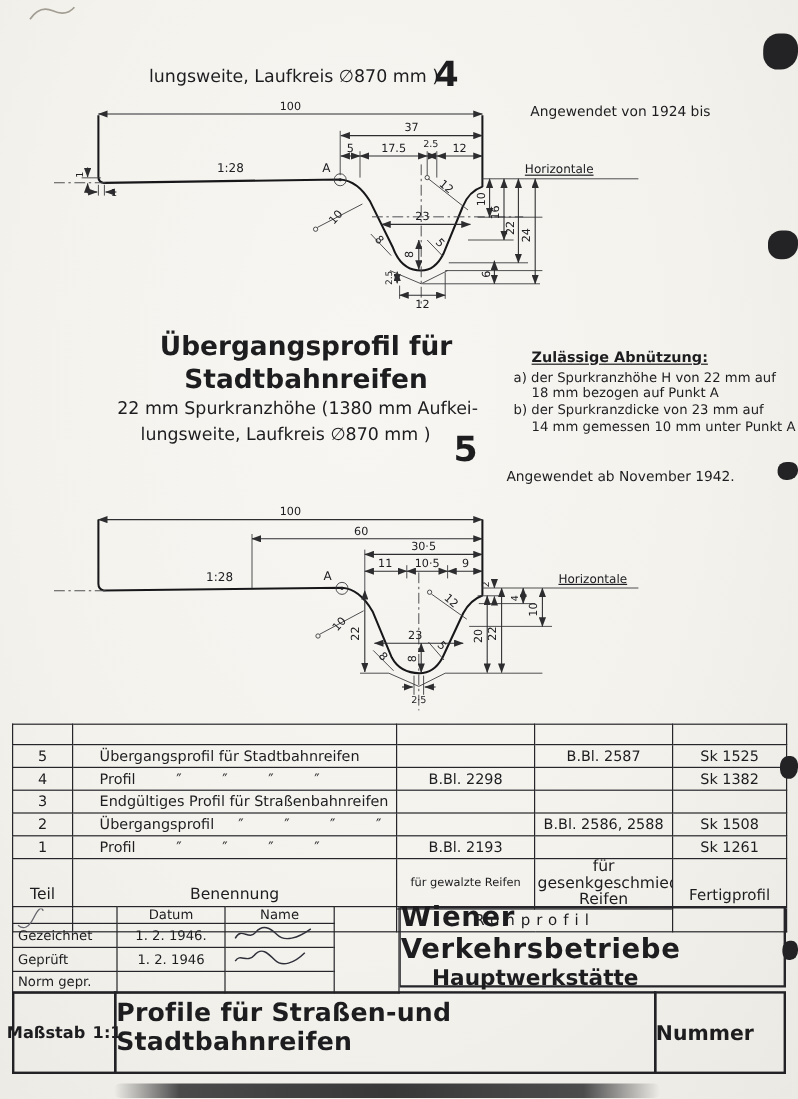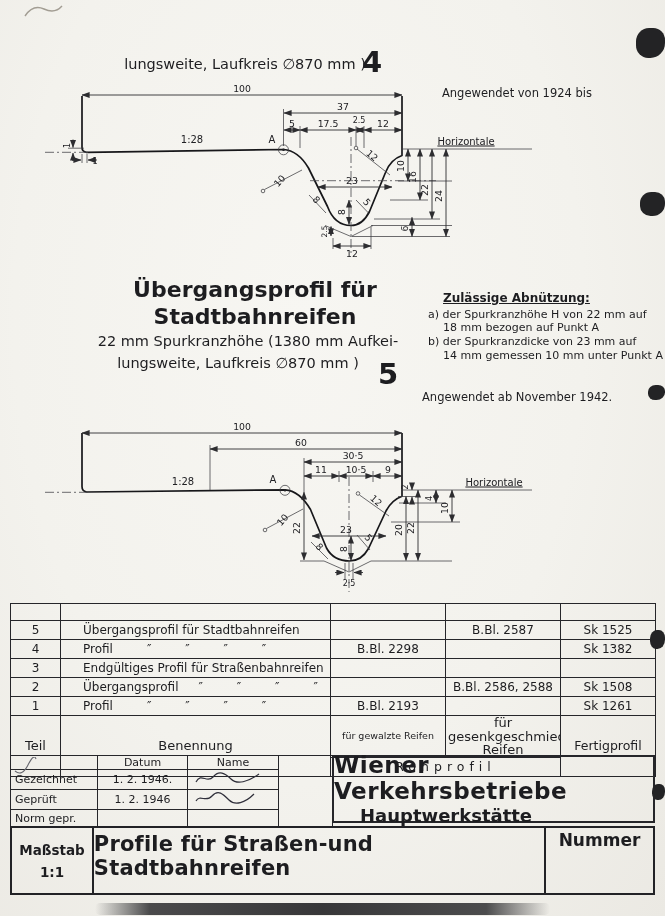--- a/index.html
+++ b/index.html
@@ -27,25 +27,25 @@
   .dittos{word-spacing:30px;margin-left:34px;font-size:12px;}
   .sigwrap{position:absolute;left:10px;top:755px;width:645px;height:68px;display:flex;}
   .sigwrap table{width:322px;height:68px;}
   .sigwrap td{font-size:11px;padding:0 4px;}
   .company{width:323px;box-sizing:border-box;border:2px solid #26262a;border-left-width:1.6px;
            display:flex;flex-direction:column;justify-content:center;}
   .company .l1{font-size:23px;font-weight:bold;letter-spacing:.5px;}
   .company .l2{font-size:18px;font-weight:bold;margin-top:1px;margin-left:26px;}
   .bottomblock{position:absolute;left:10px;top:826px;width:645px;height:69px;display:flex;}
   .bottomblock>div{box-sizing:border-box;border:2.2px solid #222226;}
-  .bb-mass{width:87px;display:flex;flex-direction:column;align-items:center;justify-content:center;gap:6px;
+  .bb-mass{width:87px;display:flex;flex-direction:row;align-items:center;justify-content:center;gap:6px;
            font-size:13.5px;font-weight:bold;}
   .bb-title{width:471px;margin-left:-2.2px;display:flex;align-items:center;justify-content:center;
             font-size:21px;font-weight:bold;letter-spacing:.2px;padding-bottom:10px;}
-  .bb-num{width:115px;margin-left:-2.2px;display:flex;flex-direction:column;align-items:center;
+  .bb-num{width:115px;margin-left:-2.2px;display:flex;flex-direction:row;align-items:center;
           justify-content:flex-start;padding-top:2px;}
   .bb-num .nl{font-size:17px;font-weight:bold;}
   .bb-num .nv{font-size:31px;font-weight:bold;letter-spacing:1px;}
   
   .blob{position:absolute;background:#232325;border-radius:45% 40% 50% 42%;}
   .bbar{position:absolute;left:95px;top:903px;width:455px;height:12px;border-radius:5px;
         background:linear-gradient(90deg,rgba(50,50,50,0),#38383a 12%,#232325 50%,#3a3a3c 86%,rgba(50,50,50,0));opacity:.9;}
 </style>
 </head>
 <body>

